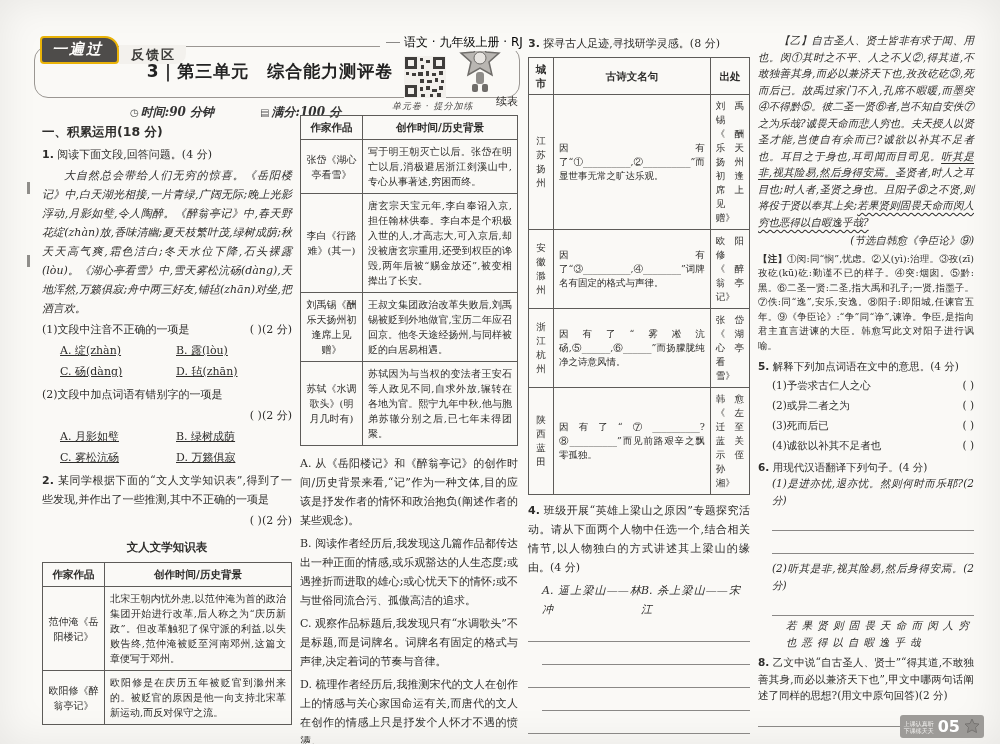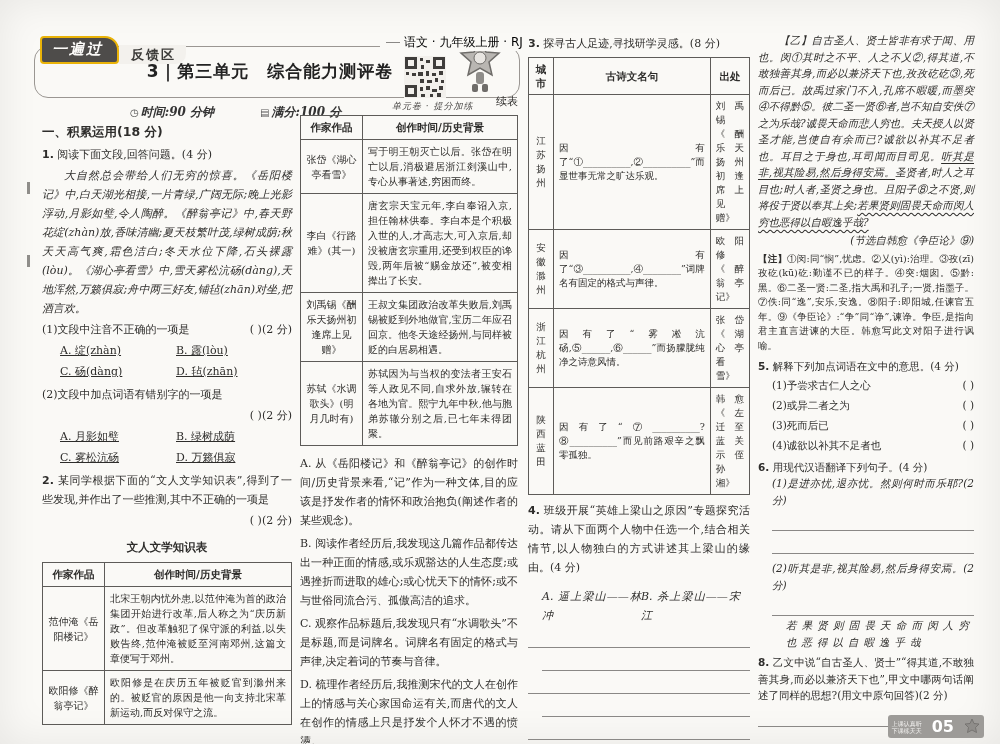--- a/index.html
+++ b/index.html
@@ -55,25 +55,25 @@
   td.j { text-align:justify; }
 
   .ans-line { border-bottom:1px solid #8a8886; height:23px; }
   .ans-line.short { margin-left:14px; }
   .ul  { text-decoration:underline; text-underline-offset:3px; }
   .wavy{ text-decoration:underline wavy; text-underline-offset:3px; }
   .source { text-align:right; margin-top:2px; }
   .kai { font-style:italic; }
   .note { font-size:9.5px; line-height:14.5px; margin-top:3px; }
   .q-item { display:flex; justify-content:space-between; padding-left:14px; line-height:20px; }
-  .ab-line { display:flex; justify-content:flex-end; padding:0 10px 0 14px; font-style:italic; margin-top:10px; }
+  .ab-line { display:flex; justify-content:flex-end; padding:0 10px 0 14px; font-style:italic; margin-top:4px; }
   .q7-sent { font-style:italic; letter-spacing:5px; padding-left:28px; margin-top:1px; }
 
   
-  .badge { position:absolute; right:16px; bottom:6px; display:flex; align-items:center; gap:8px;
+  .badge { position:absolute; right:16px; bottom:6px; display:flex; align-items:center; gap:2px;
            background:#9d9b98; border-radius:3px; padding:2px 4px; z-index:5; }
   .badge-txt { font-family:"DejaVu Sans",sans-serif; font-size:6px; line-height:7px; color:#f5f4f2; text-align:center; }
   .badge-num { font-family:"DejaVu Sans",sans-serif; font-weight:bold; font-size:16px; color:#fff; padding:0 2px; }
 </style>
 </head>
 <body>
 
 <div class="page">
 
   <div class="hdr-box"></div>

